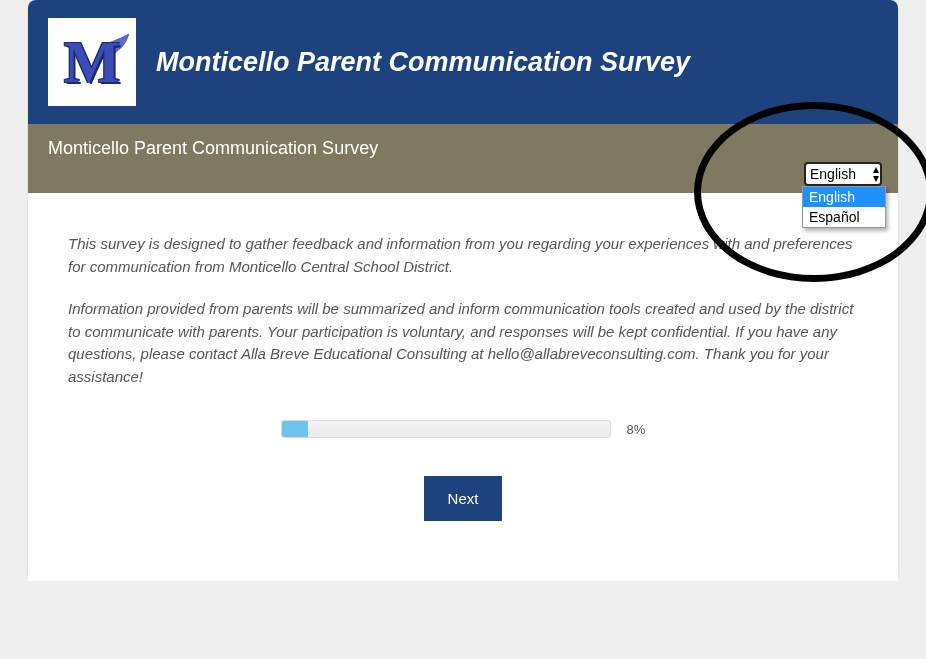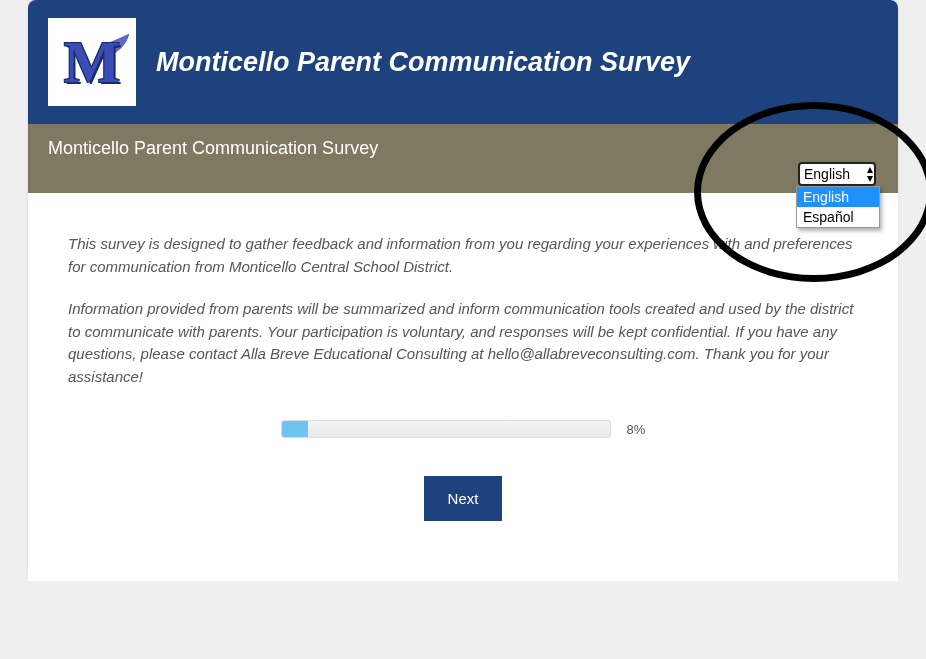--- a/index.html
+++ b/index.html
@@ -67,21 +67,21 @@
       padding: 14px 20px 34px 20px;
       position: relative;
     }
     .subheader-title {
       color: #fff;
       font-size: 18px;
       font-weight: normal;
     }
     .lang-select-wrap {
       position: absolute;
-      right: 22px;
+      right: 16px;
       top: 38px;
       z-index: 10;
     }
     .lang-select {
       width: 78px;
       height: 24px;
       font-size: 14px;
       border: 2px solid #222;
       border-radius: 4px;
       background: #fff;

